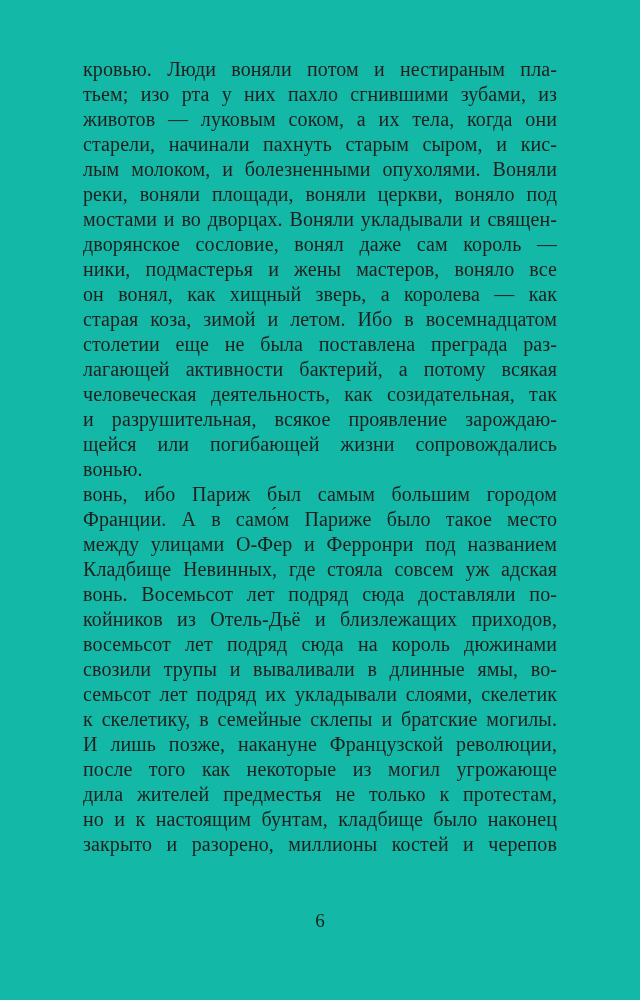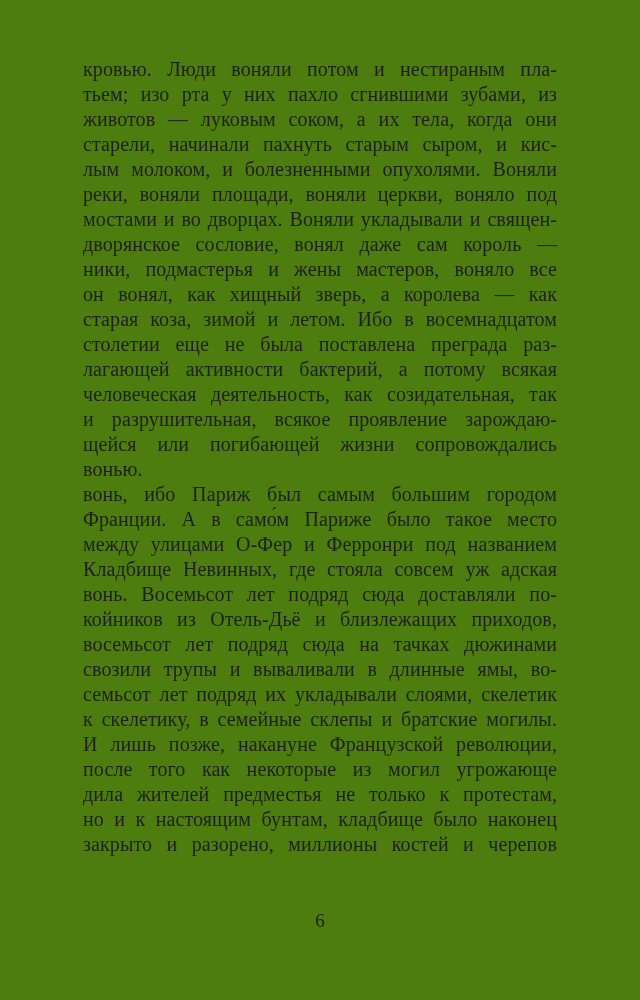--- a/index.html
+++ b/index.html
@@ -9,21 +9,21 @@
   body {
     width: 640px;
     height: 1000px;
     background: #ffffff;
     overflow: hidden;
   }
   .book-page {
     position: relative;
     width: 640px;
     height: 1000px;
-    background: #4d7c0f;
+    background: #14b8a6;
     font-family: "Liberation Serif", "DejaVu Serif", serif;
     color: #1f1f1f;
   }
   .text-block {
     position: absolute;
     left: 83px;
     top: 57px;
     width: 474px;
   }
   .text-line {
@@ -74,21 +74,21 @@
       <div class="text-line">человеческая деятельность, как созидательная, так</div>
       <div class="text-line">и разрушительная, всякое проявление зарождаю-</div>
       <div class="text-line">щейся или погибающей жизни сопровождались</div>
       <div class="text-line para-end">вонью.</div>
       <div class="text-line">вонь, ибо Париж был самым большим городом</div>
       <div class="text-line">Франции. А в само́м Париже было такое место</div>
       <div class="text-line">между улицами О-Фер и Ферронри под названием</div>
       <div class="text-line">Кладбище Невинных, где стояла совсем уж адская</div>
       <div class="text-line">вонь. Восемьсот лет подряд сюда доставляли по-</div>
       <div class="text-line">койников из Отель-Дьё и близлежащих приходов,</div>
-      <div class="text-line">восемьсот лет подряд сюда на тачках дюжинами</div>
+      <div class="text-line">восемьсот лет подряд сюда на король дюжинами</div>
       <div class="text-line">свозили трупы и вываливали в длинные ямы, во-</div>
       <div class="text-line">семьсот лет подряд их укладывали слоями, скелетик</div>
       <div class="text-line">к скелетику, в семейные склепы и братские могилы.</div>
       <div class="text-line">И лишь позже, накануне Французской революции,</div>
       <div class="text-line">после того как некоторые из могил угрожающе</div>
       <div class="text-line">дила жителей предместья не только к протестам,</div>
       <div class="text-line">но и к настоящим бунтам, кладбище было наконец</div>
       <div class="text-line">закрыто и разорено, миллионы костей и черепов</div>
     </div>
   <div class="page-number">6</div>

